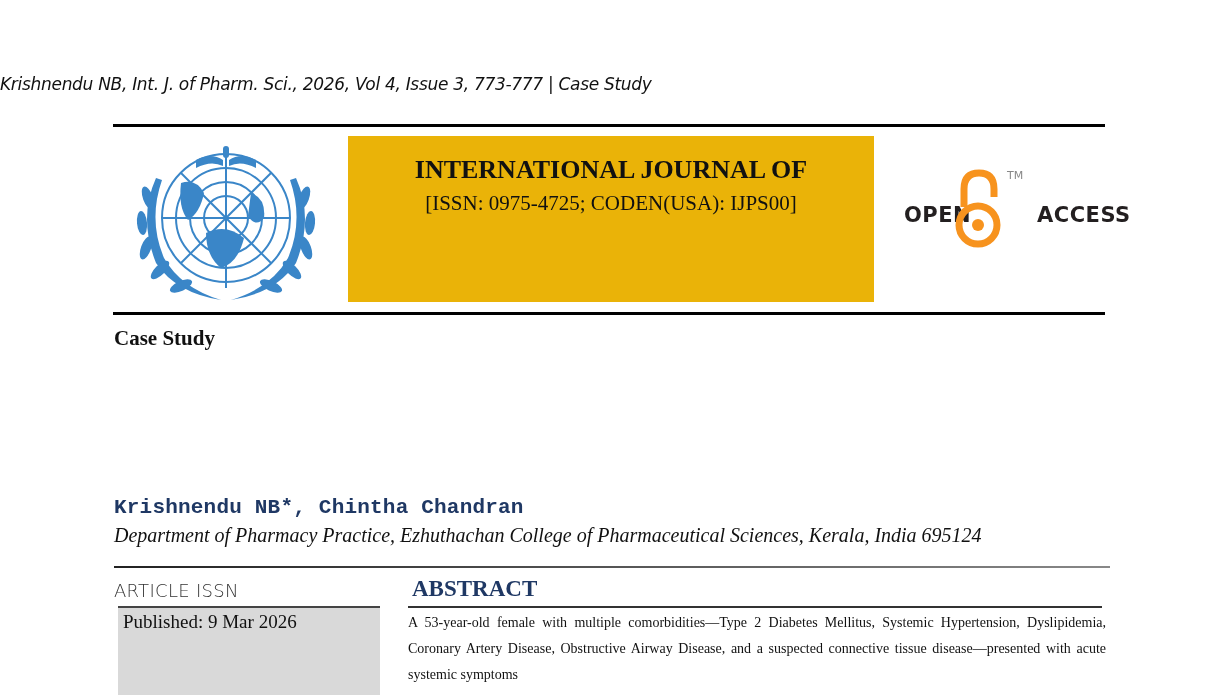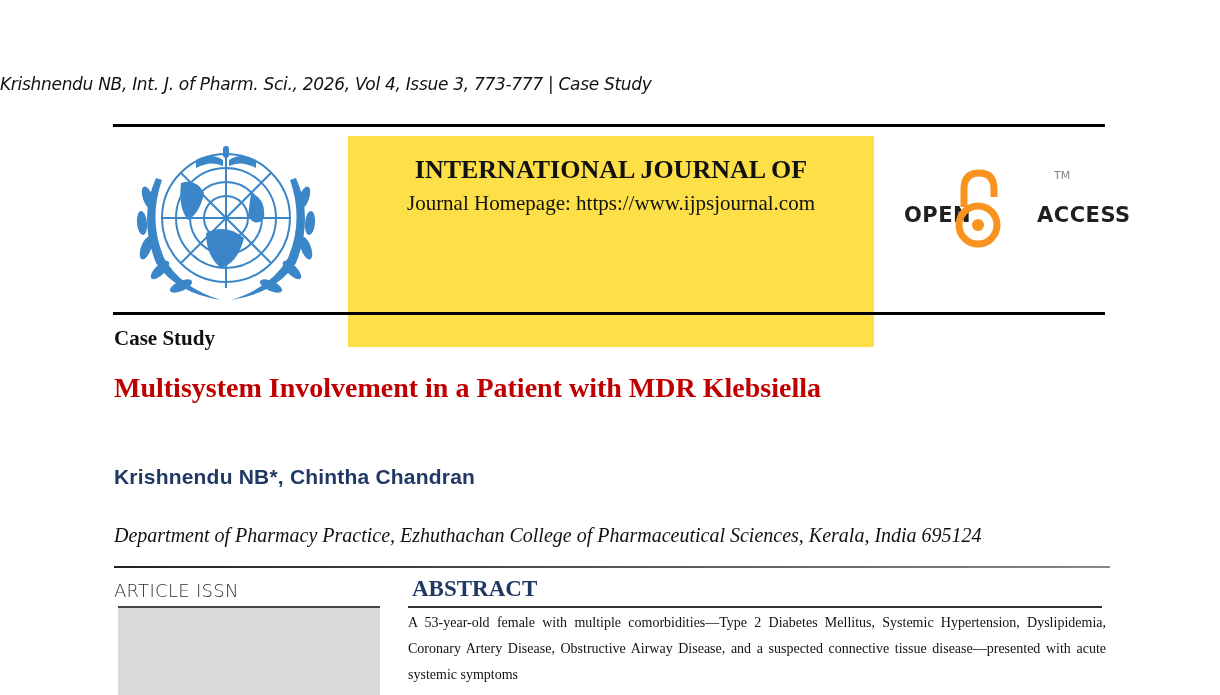--- a/index.html
+++ b/index.html
@@ -1,38 +1,38 @@
 <!DOCTYPE html>
 <html><head>
 <meta charset="utf-8">
 <style>
   html, body { margin:0; padding:0; background:#ffffff; }
   body { width:1220px; height:695px; position:relative; overflow:hidden; font-family:"Liberation Serif", serif; color:#000; }
   .abs { position:absolute; }
   .citation { left:0; top:74px; width:1111px; text-align:left; font-family:"DejaVu Sans", sans-serif; font-style:italic; font-size:17px; color:#111; letter-spacing:-0.3px; white-space:nowrap; }
   .rule-thick { background:#000; height:3px; }
-  .journal-box { left:348px; top:136px; width:526px; height:211px; background:#fde047; text-align:center; }
+  .journal-box { left:348px; top:136px; width:526px; height:166px; background:#eab308; text-align:center; }
   .journal-box .jt { font-family:"Liberation Serif", serif; font-weight:bold; font-size:26px; line-height:37px; color:#111; }
   .journal-box .jl { font-family:"Liberation Serif", serif; font-size:21px; line-height:31px; color:#111; }
   .journal-box .inner { padding-top:15px; }
   .section-label { left:114px; top:326px; font-weight:bold; font-size:21px; color:#111; }
   .title { left:114px; top:366px; width:1000px; font-weight:bold; font-size:28px; line-height:43px; color:#c00000; }
-  .authors { left:114px; top:465px; font-family:Liberation Sans, sans-serif; font-weight:bold; font-size:21px; color:#1f3864; letter-spacing:0.2px;text-align:center; }
+  .authors { left:114px; top:496px; font-family:Liberation Mono, monospace; font-weight:bold; font-size:21px; color:#1f3864; letter-spacing:0.2px;text-align:center; }
   .affil { left:114px; top:524px; font-style:italic; font-size:20px; color:#111; white-space:nowrap; }
   .rule-gray { left:114px; top:566px; width:996px; height:2px; background:linear-gradient(to right,#222,#888); }
   .info-head { left:114px; top:580px; font-family:"DejaVu Sans", sans-serif; font-size:18px; color:#333; letter-spacing:0.3px; font-weight:300; }
   .info-box { left:118px; top:606px; width:262px; height:89px; background:#d9d9d9; border-top:2px solid #444; }
   .info-box .row { font-size:19px; line-height:27px; padding-left:5px; color:#111; }
   .info-box .kw { color:#c00000; }
   .abs-head { left:412px; top:576px; font-weight:bold; font-size:23px; color:#1f3864; }
   .abs-rule { left:408px; top:606px; width:694px; height:1.5px; background:#333; }
   .abs-text { left:408px; top:610px; width:698px; font-size:14px; line-height:26px; text-align:justify; color:#111; }
   .oa { left:880px; top:165px; width:230px; height:90px; }
   .oa .txt { position:absolute; top:38px; font-family:"DejaVu Sans", sans-serif; font-weight:bold; font-size:21px; color:#231f20; letter-spacing:0.5px;margin-left:24px; }
-  .oa .tm { position:absolute; left:127px; top:4px; font-family:"DejaVu Sans", sans-serif; font-size:11px; color:#888;margin-left:47px; }
+  .oa .tm { position:absolute; left:127px; top:4px; font-family:"DejaVu Sans", sans-serif; font-size:11px; color:#888; }
 </style>
 </head>
 <body>
 
 <div class="abs citation">Krishnendu NB, Int. J. of Pharm. Sci., 2026, Vol 4, Issue 3, 773-777 | Case Study</div>
 
 <div class="abs rule-thick" style="left:113px; top:124px; width:992px;"></div>
 
 <div class="abs" style="left:126px; top:138px; width:200px; height:168px;">
   <svg width="200" height="168" viewBox="0 0 200 168">
@@ -67,21 +67,21 @@
       <ellipse cx="180" cy="110" rx="5" ry="12" transform="rotate(-20 180 110)"></ellipse>
       <ellipse cx="166" cy="132" rx="5" ry="12" transform="rotate(-45 166 132)"></ellipse>
       <ellipse cx="145" cy="148" rx="5" ry="12" transform="rotate(-65 145 148)"></ellipse>
     </g>
   </svg>
 </div>
 
 <div class="abs journal-box">
   <div class="inner">
     <div class="jt">INTERNATIONAL JOURNAL OF</div>
-    <div class="jl">Journal Homepage: https://www.ijpsjournal.com</div>
+    <div class="jl">[ISSN: 0975-4725; CODEN(USA): IJPS00]</div>
   </div>
 </div>
 
 <div class="abs oa">
   <span class="txt" style="left:0;">OPEN</span>
   <svg style="position:absolute; left:74px; top:2px;" width="48" height="84" viewBox="0 0 48 84">
     <g fill="none" stroke="#f7931e" stroke-width="7">
       <path d="M10 40 L10 22 Q10 6 25 6 Q40 6 40 22 L40 30"></path>
       <circle cx="24" cy="58" r="19"></circle>
     </g>
@@ -89,29 +89,29 @@
   </svg>
   <span class="tm">TM</span>
   <span class="txt" style="left:133px;">ACCESS</span>
 </div>
 
 <div class="abs rule-thick" style="left:113px; top:312px; width:992px;"></div>
 
 <div class="abs section-label">Case Study</div>
 
 <div class="abs title">
-  <div>Multisystem Involvement in a Patient with MDR Klebsiella</div>
 </div>
 
 <div class="abs authors">Krishnendu NB*, Chintha Chandran</div>
 
 <div class="abs affil">Department of Pharmacy Practice, Ezhuthachan College of Pharmaceutical Sciences, Kerala, India 695124</div>
 
 <div class="abs rule-gray"></div>
 
 <div class="abs info-head">ARTICLE ISSN</div>
 
 <div class="abs info-box">
+  <div class="row">Published:  9 Mar 2026</div>
 </div>
 
 <div class="abs abs-head">ABSTRACT</div>
 <div class="abs abs-rule"></div>
 <div class="abs abs-text">A 53-year-old female with multiple comorbidities—Type 2 Diabetes Mellitus, Systemic Hypertension, Dyslipidemia, Coronary Artery Disease, Obstructive Airway Disease, and a suspected connective tissue disease—presented with acute systemic symptoms</div>
 
 </body></html>

